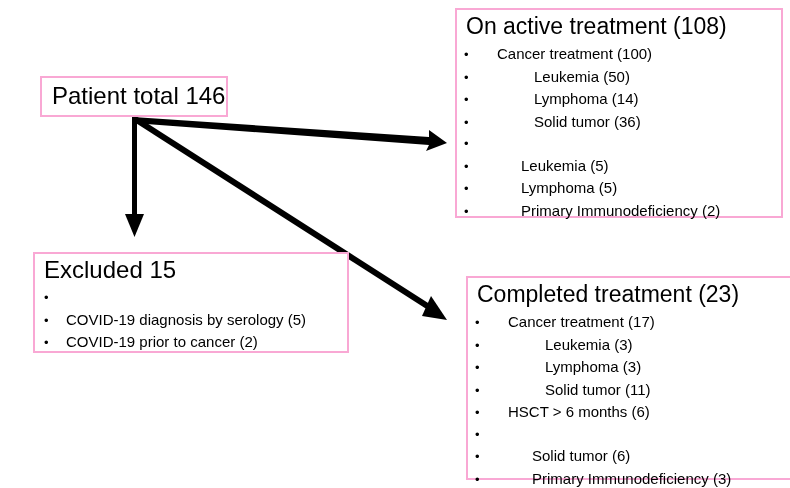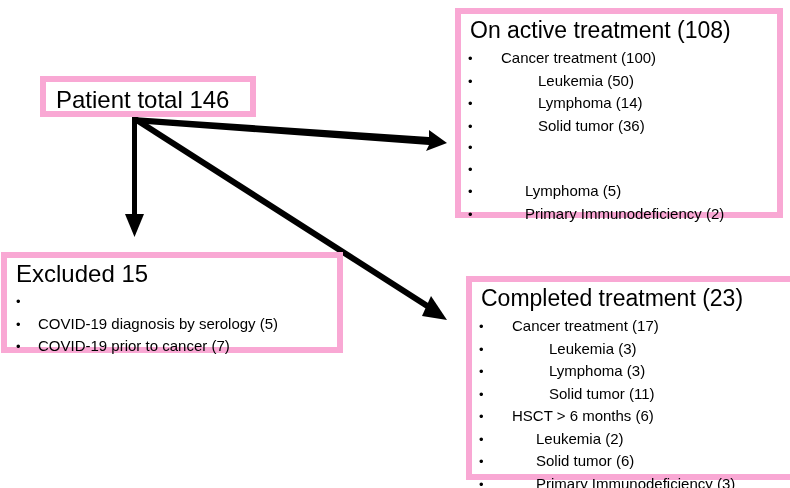--- a/index.html
+++ b/index.html
@@ -11,21 +11,21 @@
     position: relative;
     width: 790px;
     height: 488px;
     background: #ffffff;
     font-family: "Liberation Sans", sans-serif;
     color: #000000;
     overflow: hidden;
   }
   .box {
     position: absolute;
-    border: 6px solid #f9a8d4;
+    border: 2px solid #f9a8d4;
     background: #ffffff;
     box-sizing: border-box;
   }
   .box-title {
     font-size: 23px;
     line-height: 28px;
     letter-spacing: 0px;
     white-space: nowrap;
   }
   .bullet-row {
@@ -41,35 +41,35 @@
     flex: 0 0 auto;
   }
   .bullet-text {
     flex: 0 0 auto;
   }
 
   
   #box-patient-total {
     left: 40px;
     top: 76px;
-    width: 216px;
+    width: 188px;
     height: 41px;
   }
   #box-patient-total .box-title {
     position: absolute;
     left: 10px;
     top: 4px;
     font-size: 24px;
   }
 
   
   #box-excluded {
-    left: 1px;
+    left: 33px;
     top: 252px;
-    width: 342px;
+    width: 316px;
     height: 101px;
   }
   #box-excluded .box-title {
     position: absolute;
     left: 9px;
     top: 2px;
     font-size: 24px;
   }
   #box-excluded .list {
     position: absolute;
@@ -148,21 +148,21 @@
     <div class="list">
         <div class="bullet-row lvl1">
           <span class="bullet-dot">•</span>
         </div>
         <div class="bullet-row lvl1">
           <span class="bullet-dot">•</span>
           <span class="bullet-text">COVID-19 diagnosis by serology (5)</span>
         </div>
         <div class="bullet-row lvl1">
           <span class="bullet-dot">•</span>
-          <span class="bullet-text">COVID-19 prior to cancer (7)</span>
+          <span class="bullet-text">COVID-19 prior to cancer (2)</span>
         </div>
       </div>
   </div>
 
   <div class="box box-right" id="box-active">
     <div class="box-title">On active treatment (108)</div>
     <div class="list">
         <div class="bullet-row lvl1">
           <span class="bullet-dot">•</span>
           <span class="bullet-text">Cancer treatment (100)</span>
@@ -177,20 +177,21 @@
         </div>
         <div class="bullet-row lvl2">
           <span class="bullet-dot">•</span>
           <span class="bullet-text">Solid tumor (36)</span>
         </div>
         <div class="bullet-row lvl1">
           <span class="bullet-dot">•</span>
         </div>
         <div class="bullet-row lvl2b">
           <span class="bullet-dot">•</span>
+          <span class="bullet-text">Leukemia (5)</span>
         </div>
         <div class="bullet-row lvl2b">
           <span class="bullet-dot">•</span>
           <span class="bullet-text">Lymphoma (5)</span>
         </div>
         <div class="bullet-row lvl2b">
           <span class="bullet-dot">•</span>
           <span class="bullet-text">Primary Immunodeficiency (2)</span>
         </div>
       </div>
@@ -214,21 +215,20 @@
         <div class="bullet-row lvl2">
           <span class="bullet-dot">•</span>
           <span class="bullet-text">Solid tumor (11)</span>
         </div>
         <div class="bullet-row lvl1">
           <span class="bullet-dot">•</span>
           <span class="bullet-text">HSCT &gt; 6 months (6)</span>
         </div>
         <div class="bullet-row lvl2b">
           <span class="bullet-dot">•</span>
-          <span class="bullet-text">Leukemia (2)</span>
         </div>
         <div class="bullet-row lvl2b">
           <span class="bullet-dot">•</span>
           <span class="bullet-text">Solid tumor (6)</span>
         </div>
         <div class="bullet-row lvl2b">
           <span class="bullet-dot">•</span>
           <span class="bullet-text">Primary Immunodeficiency (3)</span>
         </div>
       </div>

